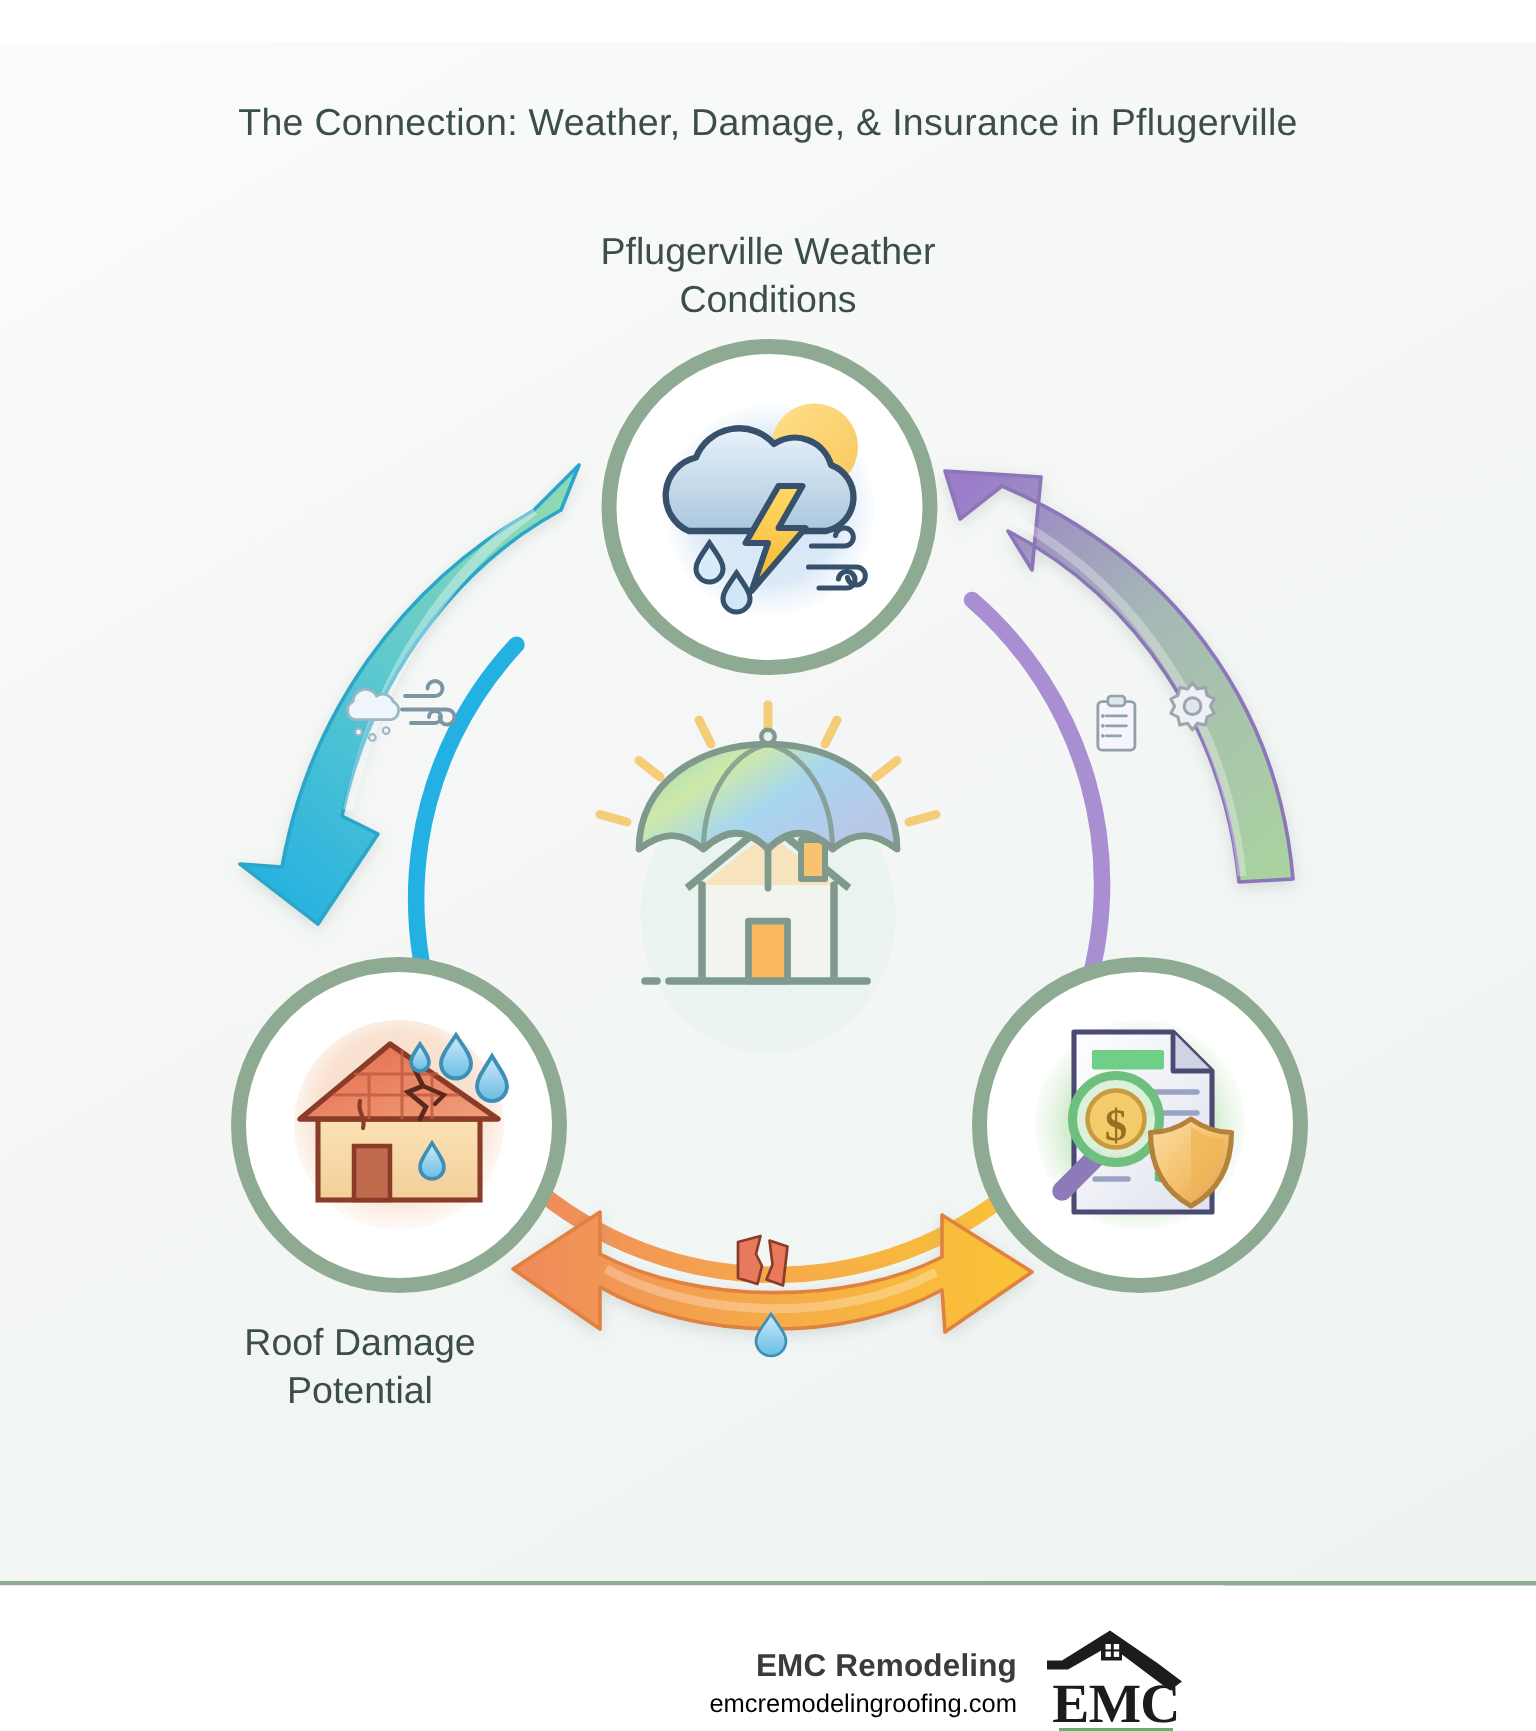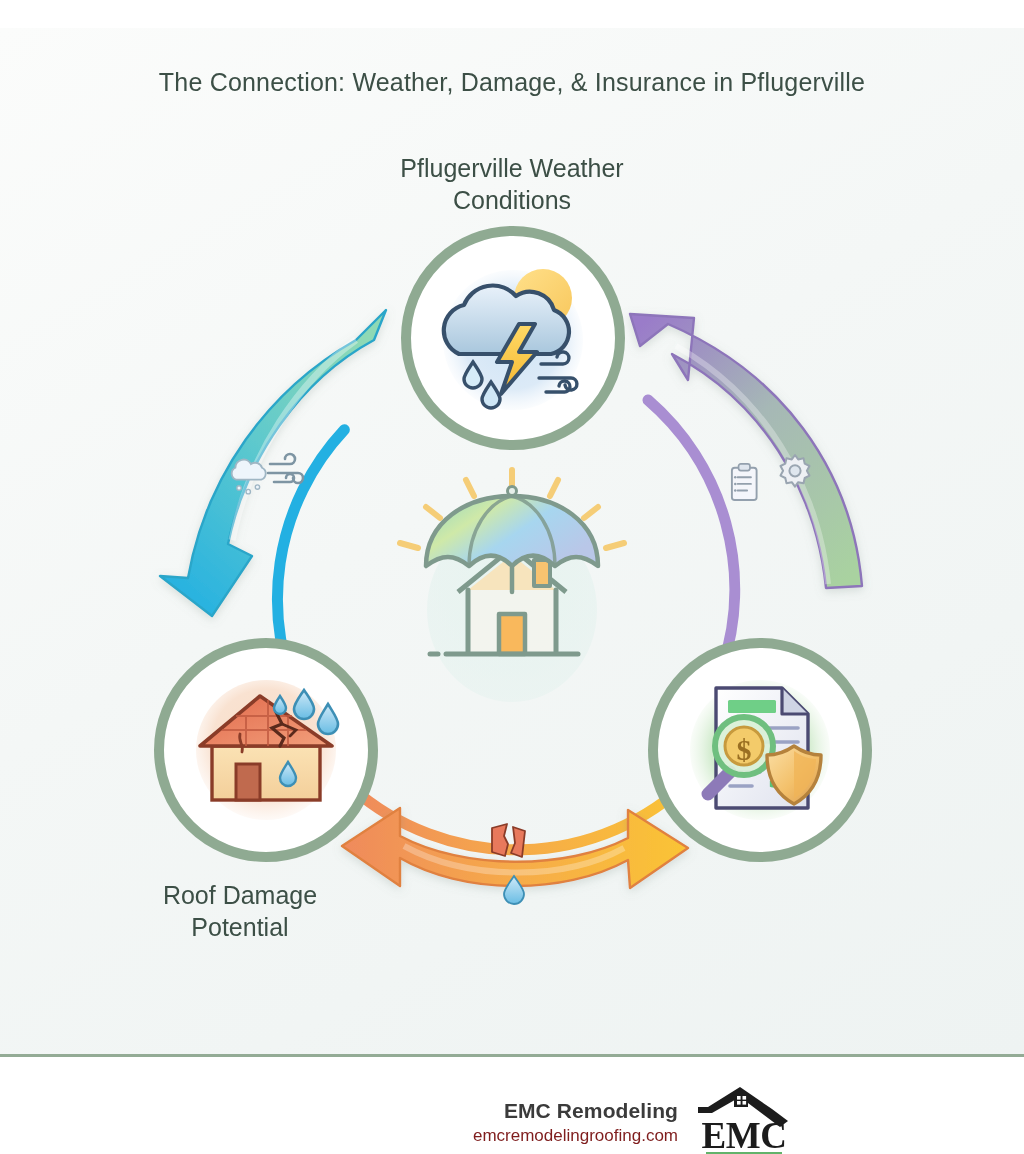--- a/index.html
+++ b/index.html
@@ -88,21 +88,21 @@
   }
   .brand-text { text-align: right; }
   .brand-name {
     font-size: 21px;
     font-weight: bold;
     color: #3b3b3b;
     letter-spacing: 0.1px;
   }
   .brand-url {
     font-size: 17px;
-    color: #7f1d1d;
+    color: #000000;
     margin-top: 3px;
   }
   .brand-logo { width: 96px; height: 74px; }
 </style>
 </head>
 <body>
 
 <div id="infographic">
 
   <div class="canvas">

